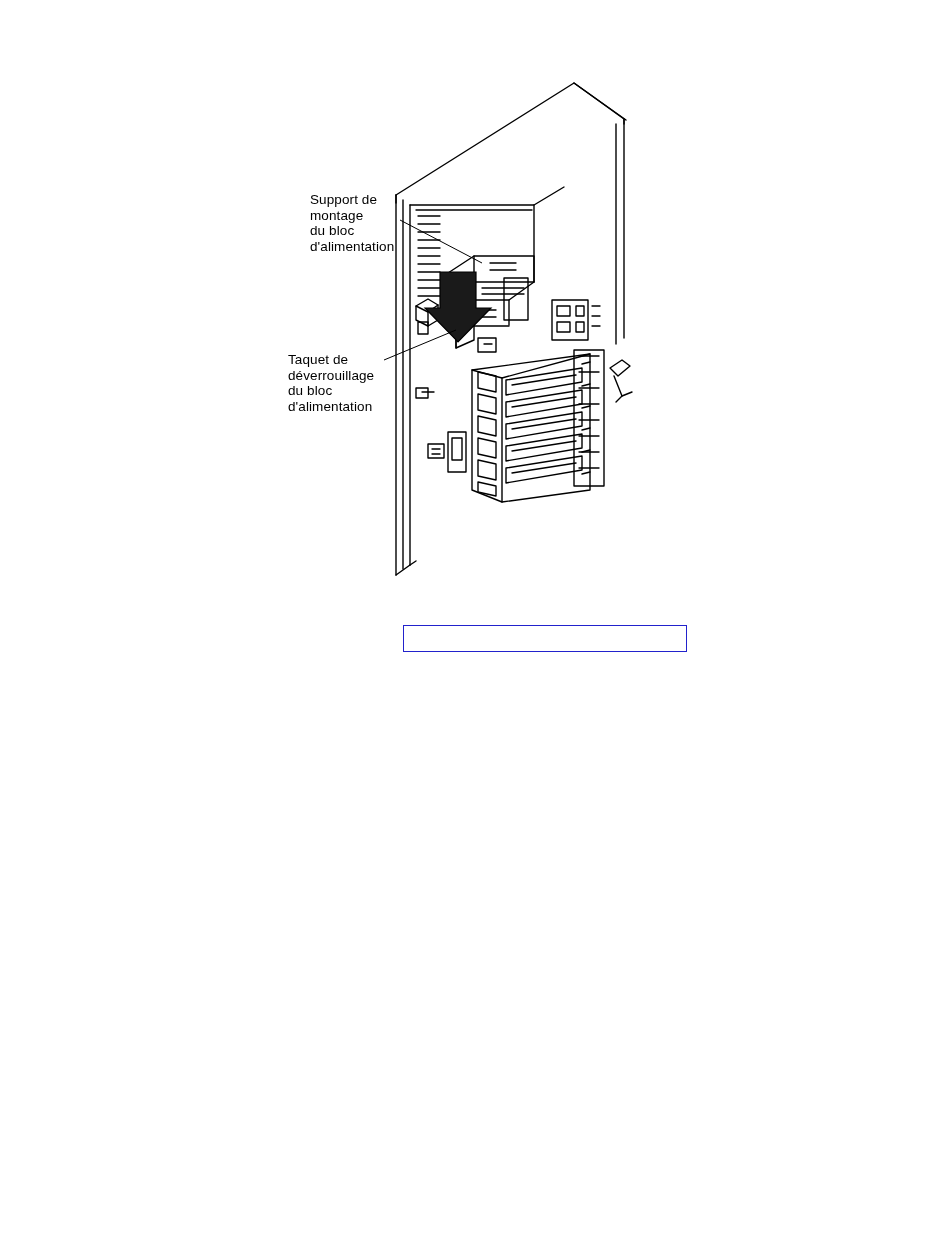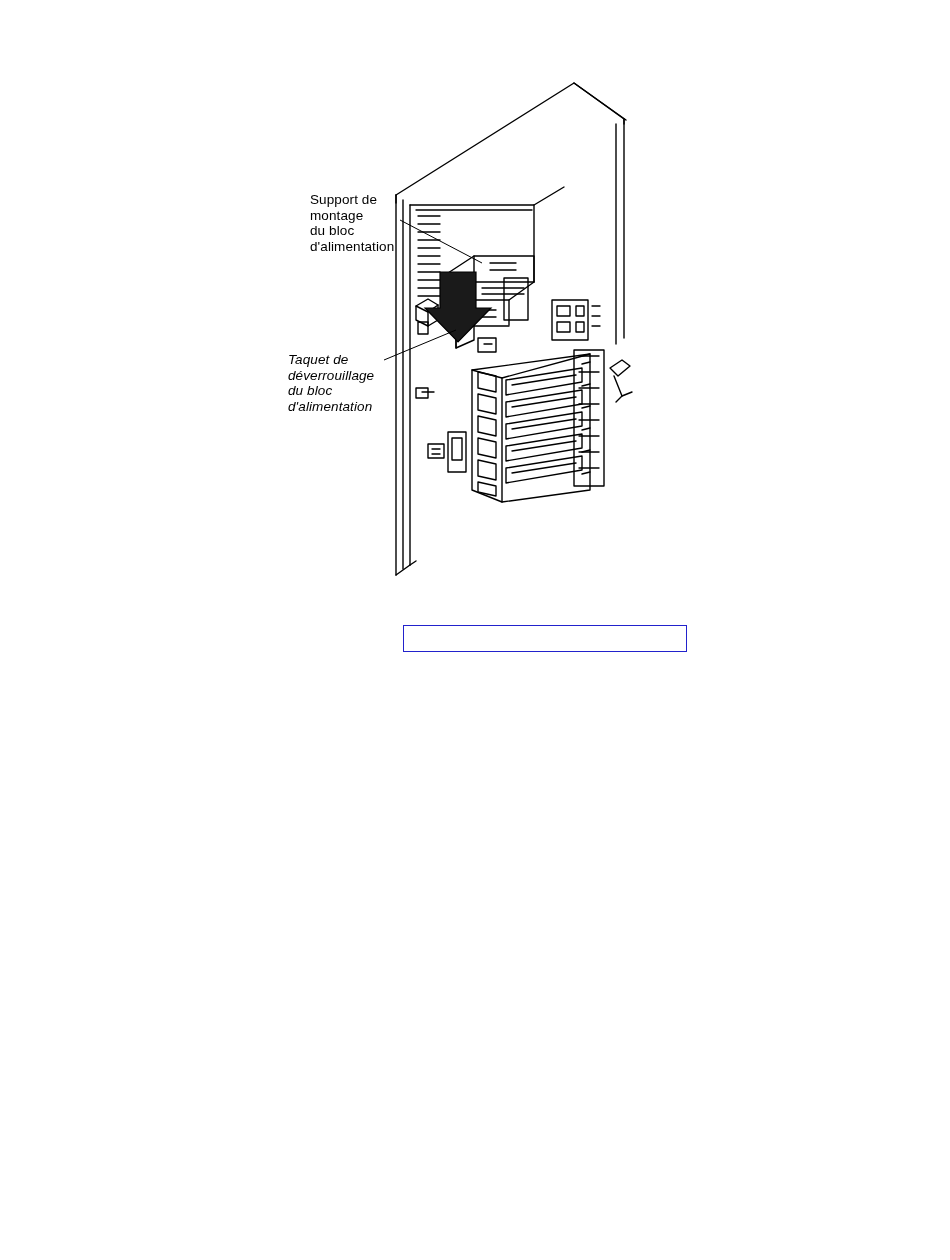--- a/index.html
+++ b/index.html
@@ -45,21 +45,20 @@
   #callout-bracket {
     left: 306px;
     top: 172px;
     width: 100px;
   }
 
   #callout-latch {
     left: 284px;
     top: 332px;
     width: 110px;
-    font-style: italic;
   }
 
   .blue-box {
     position: absolute;
     left: 399px;
     top: 605px;
     width: 284px;
     height: 27px;
     border: 1.5px solid #2222cc;
     background: #ffffff;

